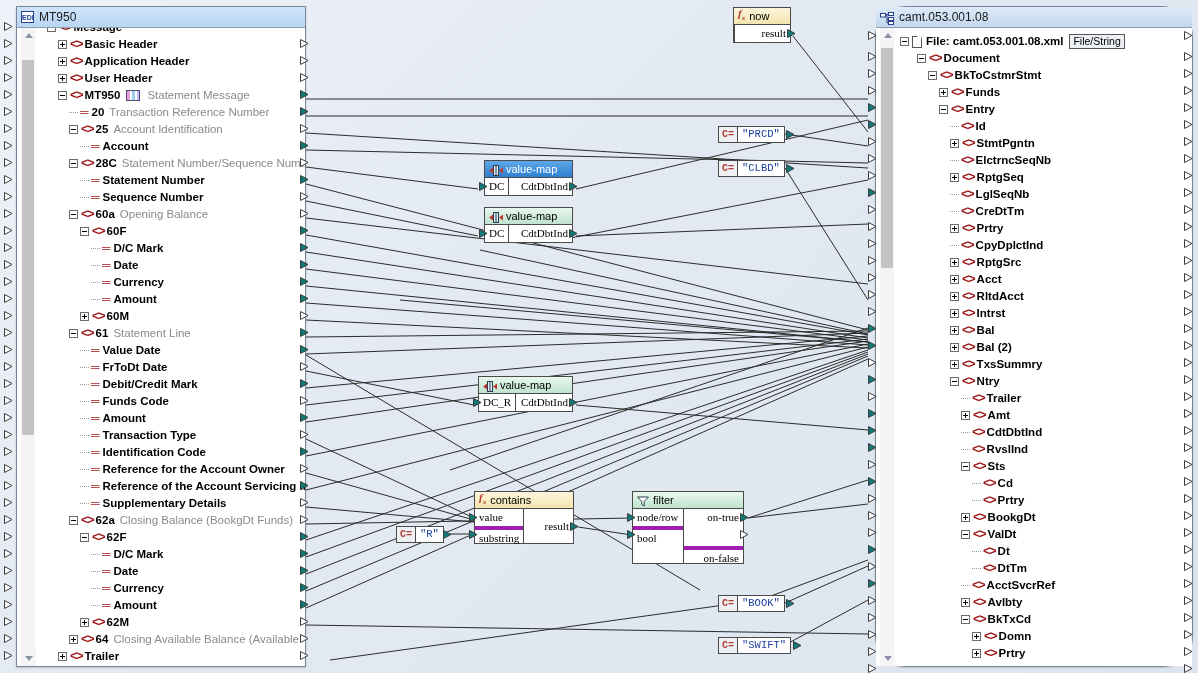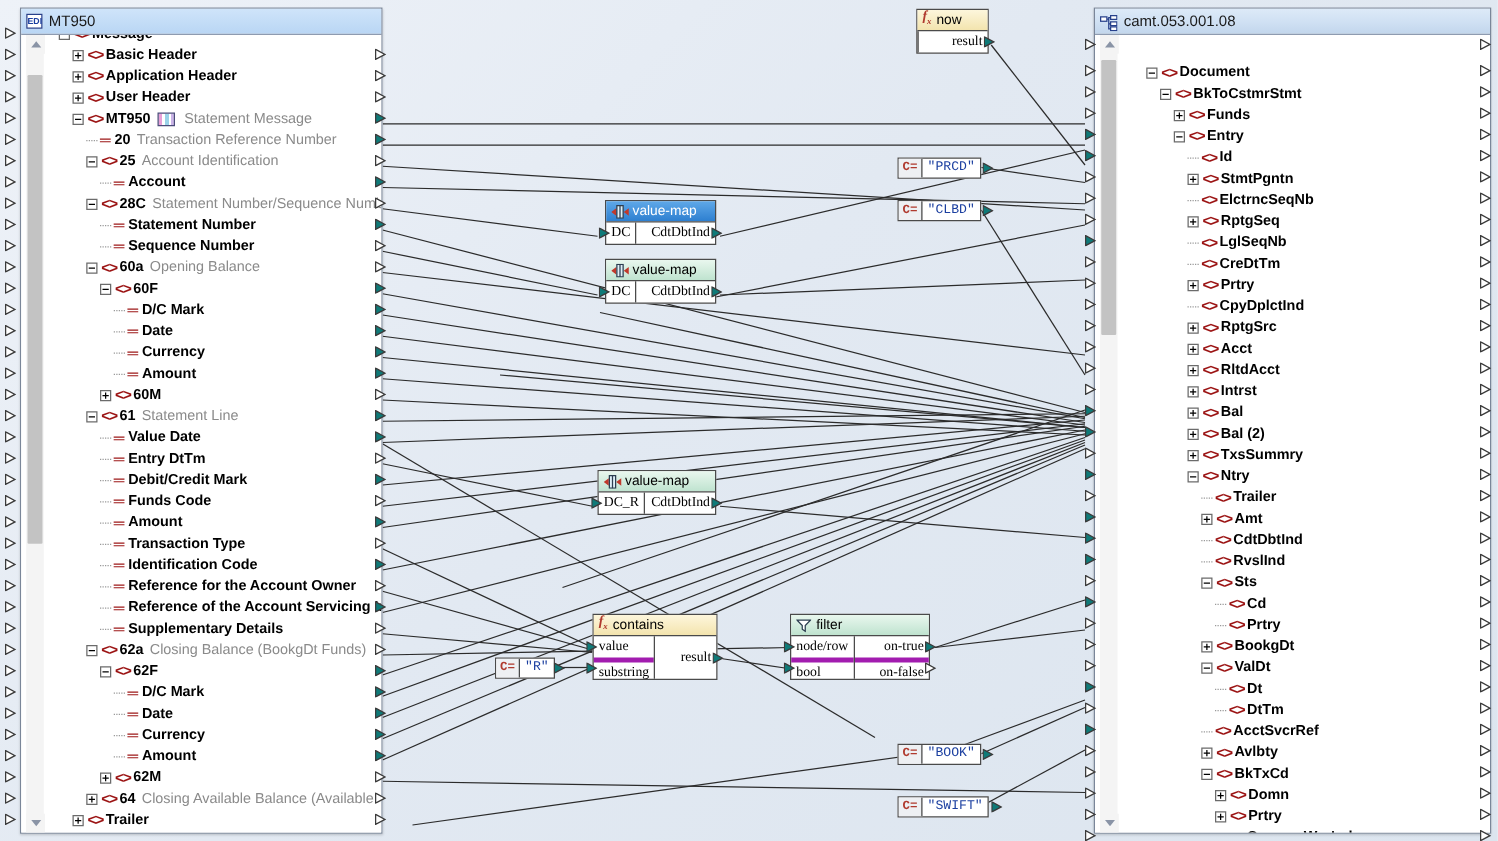--- a/index.html
+++ b/index.html
@@ -312,21 +312,21 @@
           <span class="ann">Statement Line</span>
         </div>
         <div class="row" style="padding-left:41px">
           <span class="dots"></span>
           <span class="gly-fld">═</span>
           <span class="lbl">Value Date</span>
         </div>
         <div class="row" style="padding-left:41px">
           <span class="dots"></span>
           <span class="gly-fld">═</span>
-          <span class="lbl">Entry DtTm</span>
+          <span class="lbl">FrToDt Date</span>
         </div>
         <div class="row" style="padding-left:41px">
           <span class="dots"></span>
           <span class="gly-fld">═</span>
           <span class="lbl">Debit/Credit Mark</span>
         </div>
         <div class="row" style="padding-left:41px">
           <span class="dots"></span>
           <span class="gly-fld">═</span>
           <span class="lbl">Funds Code</span>
@@ -405,21 +405,21 @@
         </div>
         <div class="row" style="padding-left:19px">
           <span class="tog plus"></span>
           <span class="gly-el">&lt;&gt;</span>
           <span class="lbl">Trailer</span>
         </div>
       </div>
   </div>
 </div>
 
-<div class="component" id="target-comp" style="left:875px; top:6px; width:318px; height:661px;">
+<div class="component" id="target-comp" style="left:875px; top:6px; width:318px; height:661px;border-radius:31px;">
   <div class="comp-title">
     <span class="ico-xsd">
       <svg width="14" height="13" viewBox="0 0 14 13">
         <rect x="0.5" y="1.5" width="5" height="3.5" fill="#fff" stroke="#27408b"></rect>
         <rect x="8.5" y="0.5" width="5" height="3" fill="#fff" stroke="#27408b"></rect>
         <rect x="8.5" y="5.5" width="5" height="3" fill="#fff" stroke="#27408b"></rect>
         <rect x="8.5" y="9.5" width="5" height="3" fill="#fff" stroke="#27408b"></rect>
         <path d="M5.5 3.3 H7 V2 H8.5 M7 3.3 V7 H8.5 M7 7 V11 H8.5" stroke="#27408b" fill="none"></path>
       </svg>
     </span>
@@ -429,20 +429,26 @@
     <div class="vscroll" style="left:4px;top:0;bottom:0;width:14px;background:#f4f4f4;border:none;">
       <div class="vs-up" style="top:0;background:#f4f4f4;">
         <div class="vs-arrow" style="border-left:4px solid transparent;border-right:4px solid transparent;border-bottom:5px solid #8a94a6;"></div>
       </div>
       <div class="vs-thumb" style="top:20px;height:220px;"></div>
       <div class="vs-dn" style="bottom:0;background:#f4f4f4;">
         <div class="vs-arrow" style="border-left:4px solid transparent;border-right:4px solid transparent;border-top:5px solid #8a94a6;"></div>
       </div>
     </div>
 
+    <div class="row" style="position:absolute;left:22px;top:5px;">
+      <span class="tog"></span>
+      <span class="gly-doc"></span>
+      <span class="lbl">File: camt.053.001.08.xml</span>
+      <span class="badge-fs">File/String</span>
+    </div>
     <div id="target-tree" class="tree" style="left:22px; right:4px; top:22px;">
         <div class="row" style="padding-left:19px">
           <span class="tog "></span>
           <span class="gly-el">&lt;&gt;</span>
           <span class="lbl">Document</span>
         </div>
         <div class="row" style="padding-left:30px">
           <span class="tog "></span>
           <span class="gly-el">&lt;&gt;</span>
           <span class="lbl">BkToCstmrStmt</span>
@@ -789,21 +795,21 @@
       </div>
       <div class="fgrid">
         <div class="fcol">
           <div class="frow">
             <span class="fcell">node/row</span>
           </div>
           <div class="frow">
             <span class="fcell">bool</span>
           </div>
         </div>
-        <div class="fcol sep" style="flex:1;justify-content:flex-start;">
+        <div class="fcol sep" style="flex:1;justify-content:flex-start;gap:20px;">
           <div class="frow" style="justify-content:flex-end;">
             <span class="fcell">on-true</span>
           </div>
           <div class="frow" style="justify-content:flex-end;">
             <span class="fcell">on-false</span>
           </div>
         </div>
       </div>
     </div>
     <div class="conn" style="position:absolute;left:627px;top:513px;">

